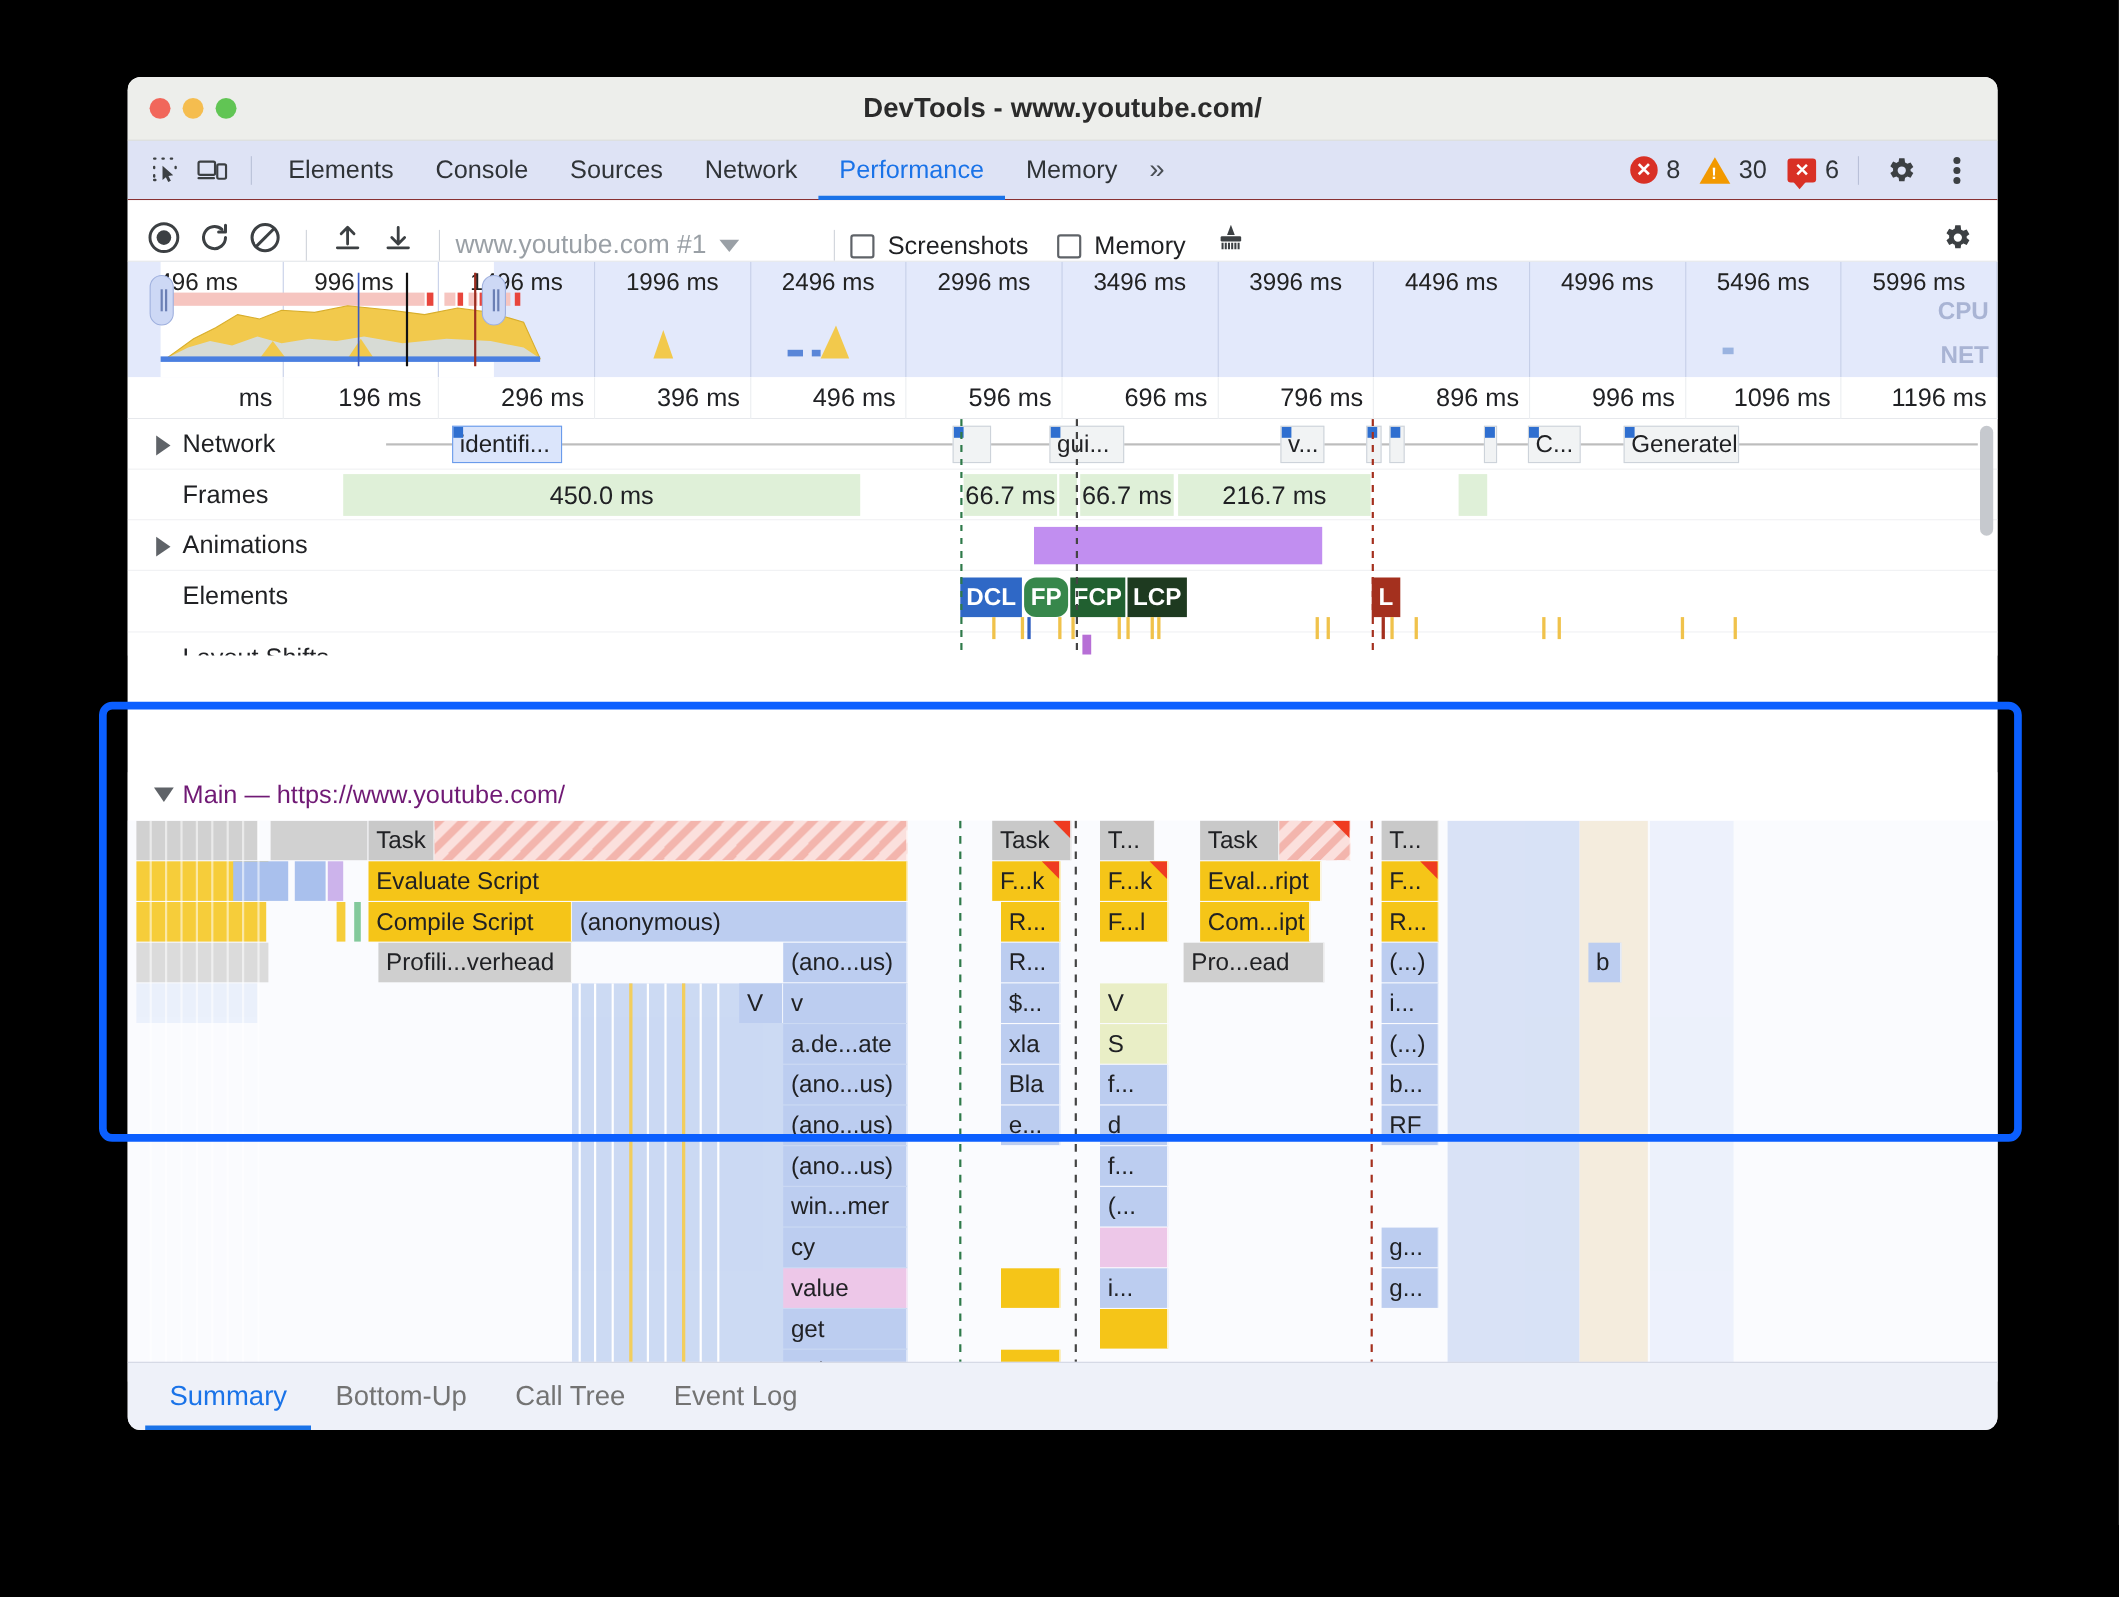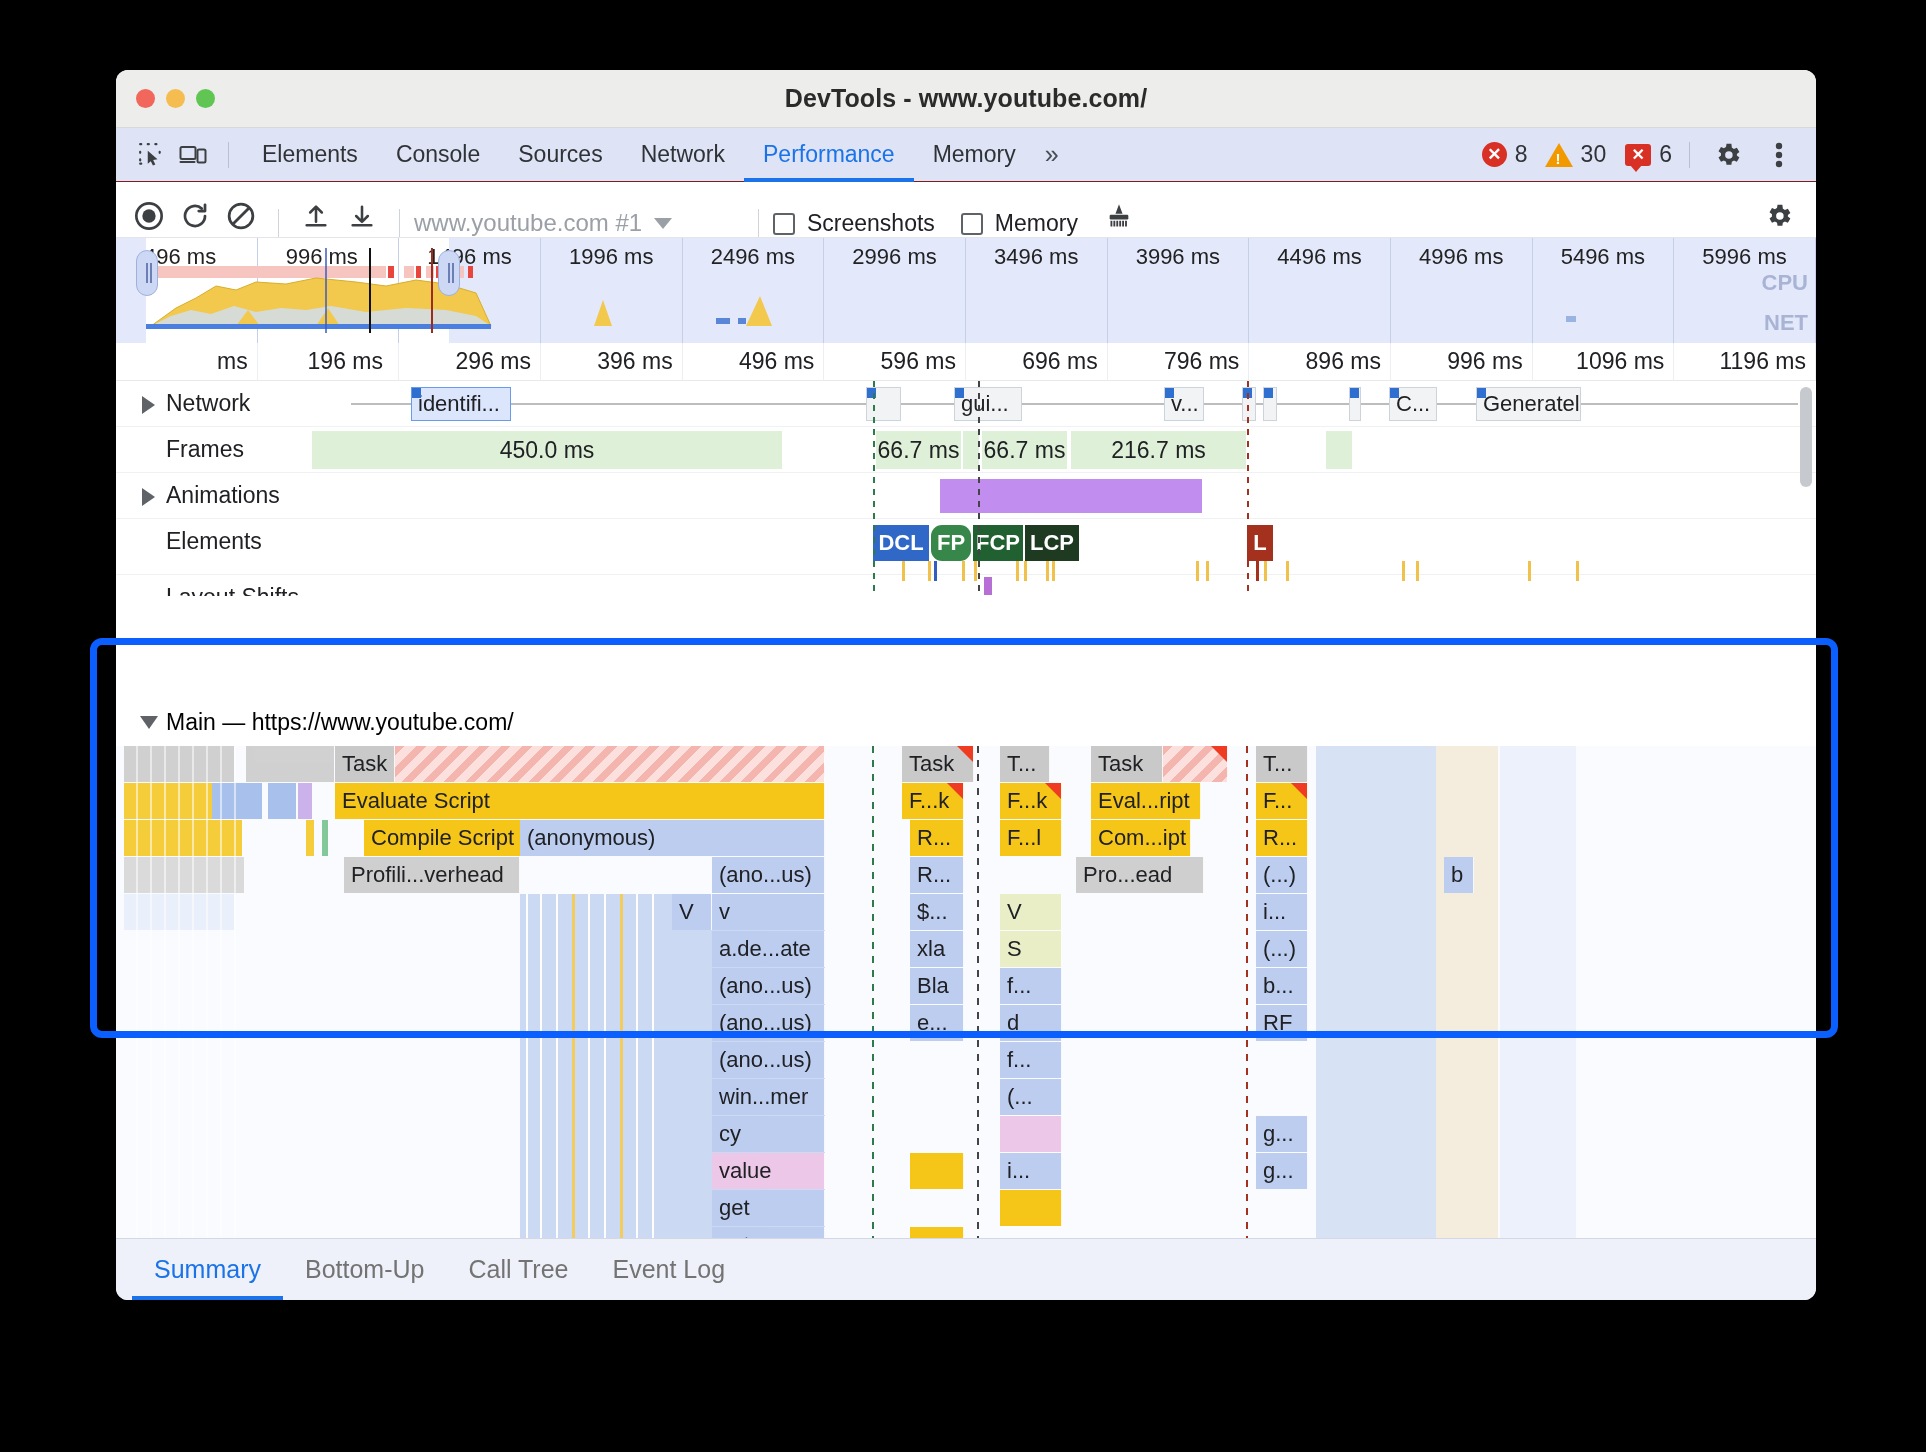--- a/index.html
+++ b/index.html
@@ -108,21 +108,21 @@
   .frame { position:absolute; top:4px; height:38px; background:#dff0d8; display:flex;align-items:center;justify-content:center;
            font-size:23px; color:#202124; }
   .animbar { position:absolute; top:6px; height:34px; background:#c18ef0; }
   .timing { position:absolute; top:6px; height:36px; display:flex;align-items:center;justify-content:center;
             font-size:22px; color:#fff; font-weight:bold; }
   .vline { position:absolute; top:0; bottom:0; width:2px; }
 
   
   .mainsection { position:absolute; left:0; right:0; background:#fff; }
   .mainhead { height:44px; position:relative; }
-  .mainhead .t { position:absolute; left:50px; top:7px; font-size:23px; color:#000000; }
+  .mainhead .t { position:absolute; left:50px; top:7px; font-size:23px; color:#701a75; }
   .flame { position:relative; overflow:hidden; background:#fafbfe; }
   .frow { position:absolute; left:0; right:0; height:37px; }
   .blk { position:absolute; top:0; height:36px; font-size:22px; color:#202124;
          display:flex; align-items:center; padding-left:7px; overflow:hidden; white-space:nowrap;
          border-right:1px solid rgba(255,255,255,.85); }
   .blk.grey { background:#c9c9c9; }
   .blk.yellow { background:#f5c518; }
   .blk.blue { background:#bccdf0; }
   .blk.pink { background:#edc7e8; }
   .blk.cream { background:#e9eec6; }
@@ -498,21 +498,21 @@
               <div class="blk grey" style="left: 1140px; width: 52px;">T...</div>
             </div>
             <div class="frow" style="top: 37px;">
               <div class="blk yellow" style="left: 219px; width: 490px;">Evaluate Script</div>
               <div class="blk yellow warn" style="left: 786px; width: 62px;">F...k</div>
               <div class="blk yellow warn" style="left: 884px; width: 62px;">F...k</div>
               <div class="blk yellow" style="left: 975px; width: 110px;">Eval...ript</div>
               <div class="blk yellow warn" style="left: 1140px; width: 52px;">F...</div>
             </div>
             <div class="frow" style="top: 74px;">
-              <div class="blk yellow" style="left: 219px; width: 185px; margin-left: 29px;">Compile Script</div>
+              <div class="blk yellow" style="left: 219px; width: 185px;">Compile Script</div>
               <div class="blk blue" style="left: 404px; width: 305px;">(anonymous)</div>
               <div class="blk yellow" style="left: 794px; width: 54px;">R...</div>
               <div class="blk yellow" style="left: 884px; width: 62px;">F...l</div>
               <div class="blk yellow" style="left: 975px; width: 100px;">Com...ipt</div>
               <div class="blk yellow" style="left: 1140px; width: 52px;">R...</div>
             </div>
             <div class="frow" style="top: 111px;">
               <div class="blk mgrey" style="left: 228px; width: 176px;">Profili...verhead</div>
               <div class="blk blue" style="left: 596px; width: 113px;">(ano...us)</div>
               <div class="blk blue" style="left: 794px; width: 54px;">R...</div>

